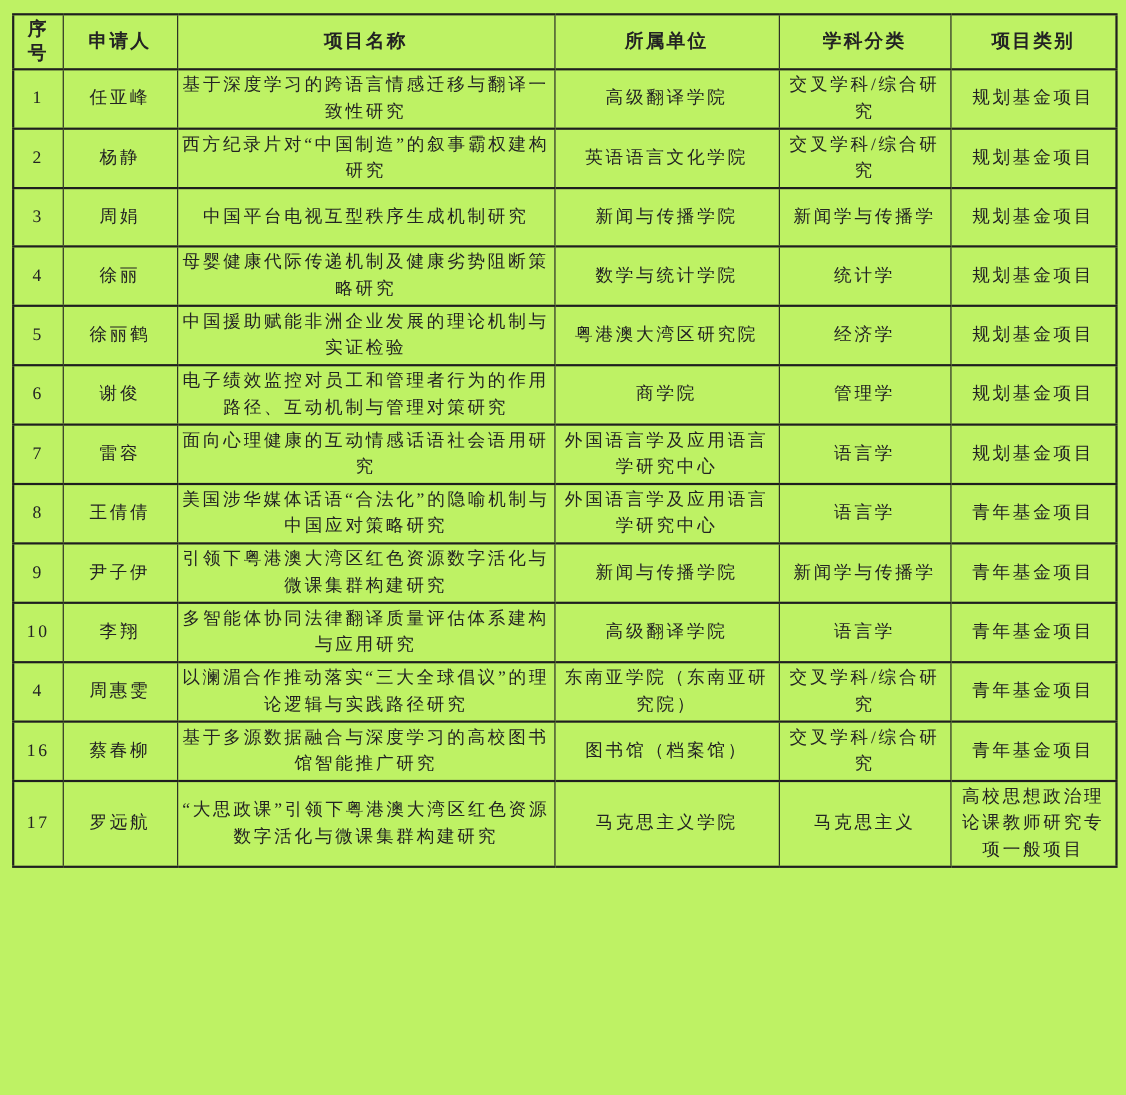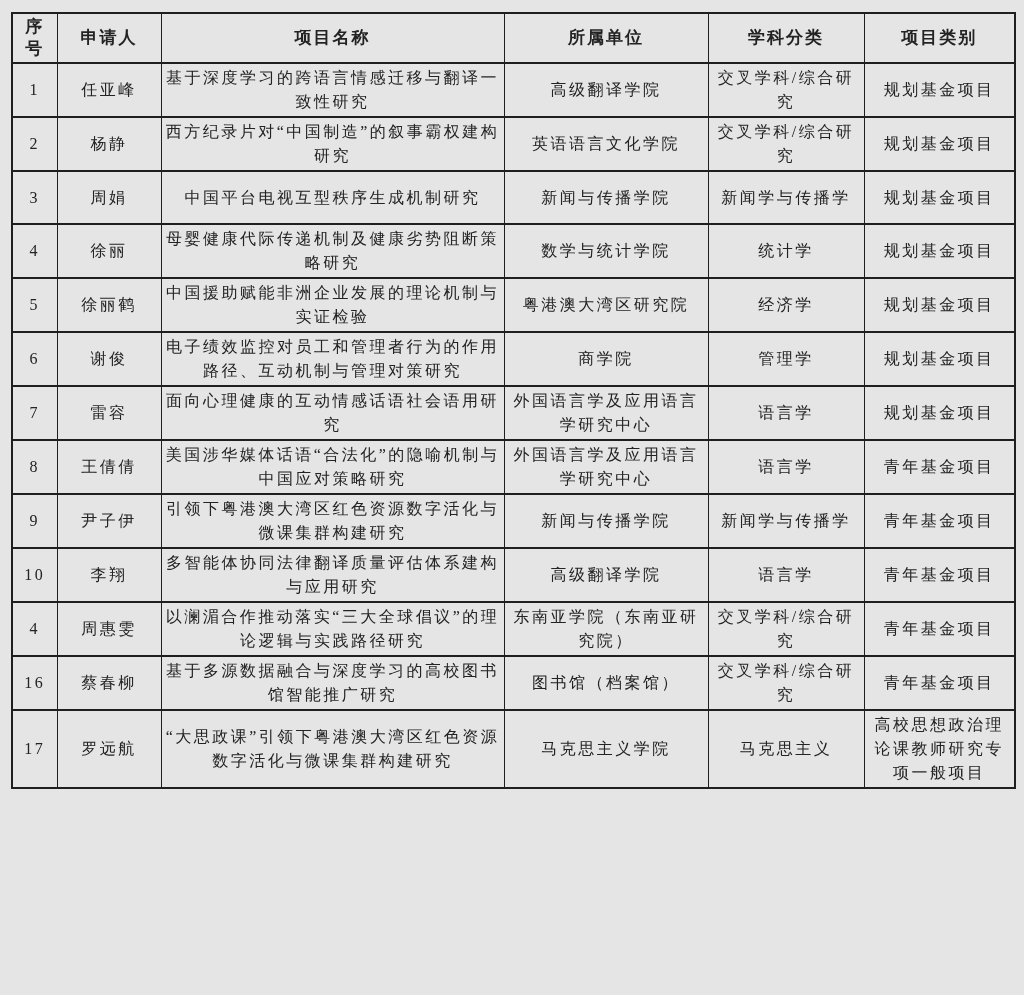--- a/index.html
+++ b/index.html
@@ -5,21 +5,21 @@
   * { box-sizing: border-box; margin: 0; padding: 0; }
   html, body {
     width: 1024px;
     background: #ffffff;
     font-family: "Liberation Serif", "DejaVu Serif", serif;
   }
   .page {
     position: relative;
     width: 1024px;
     height: 995px;
-    background: #e5e5e5;
+    background: #bef264;
   }
   table.projects {
     position: absolute;
     left: 11px;
     top: 12px;
     width: 1003px;
     border-collapse: collapse;
     table-layout: fixed;
     border: 2px solid #1f1f1f;
   }

